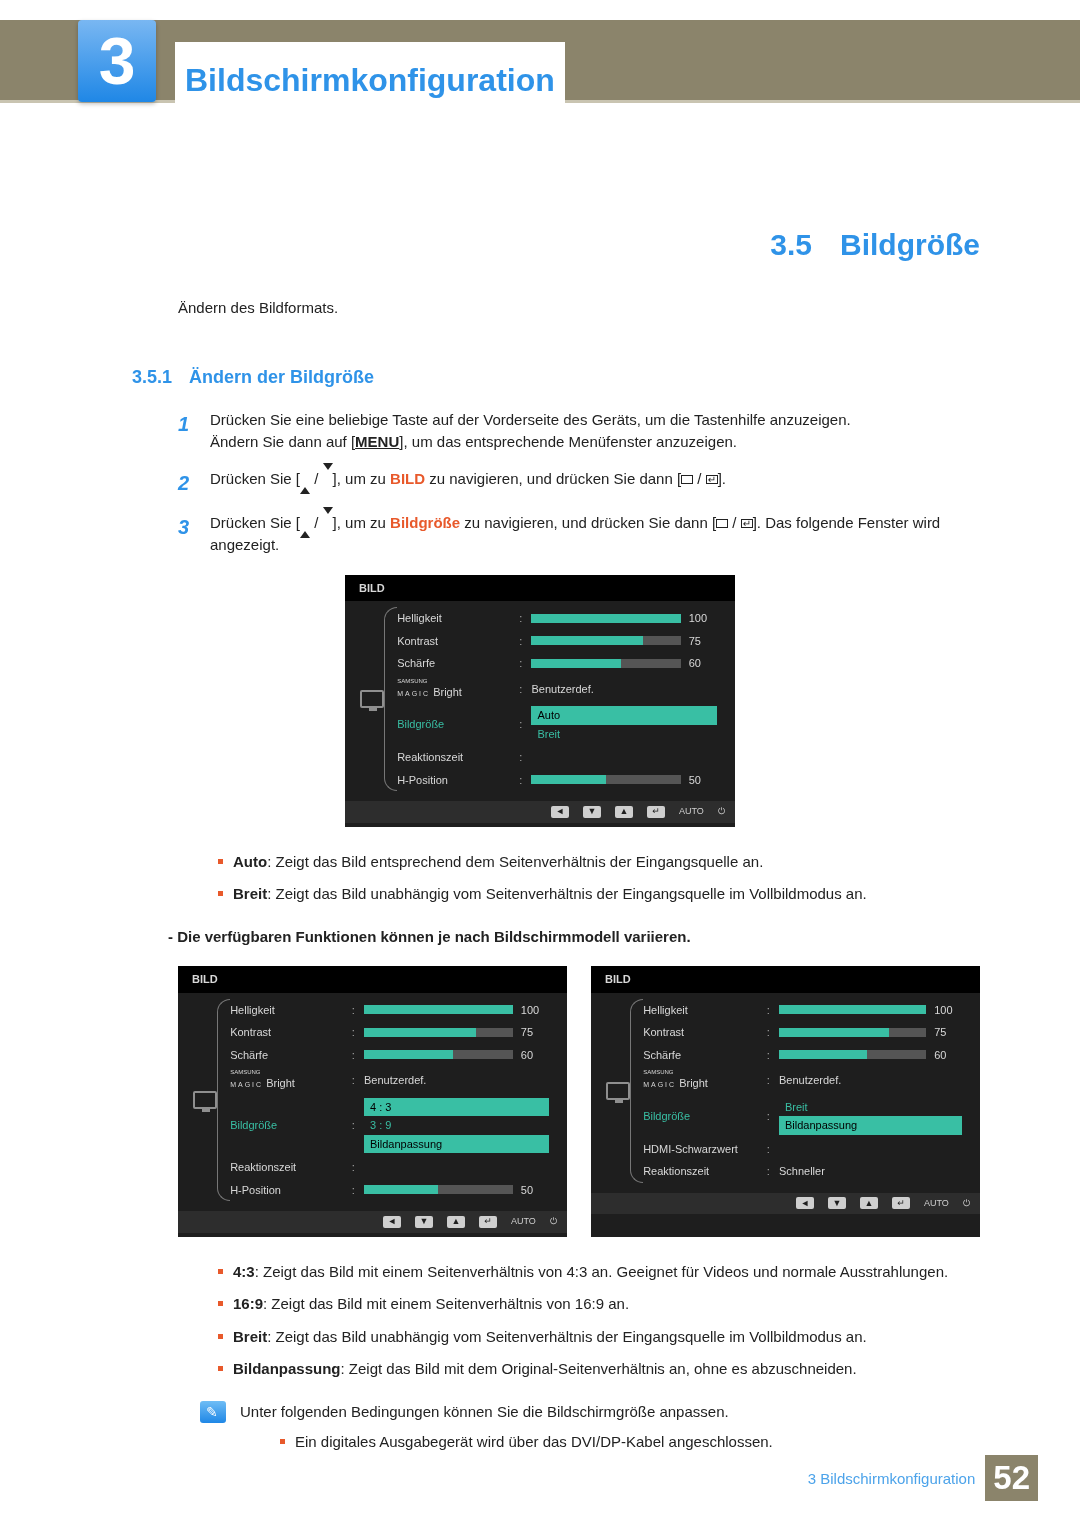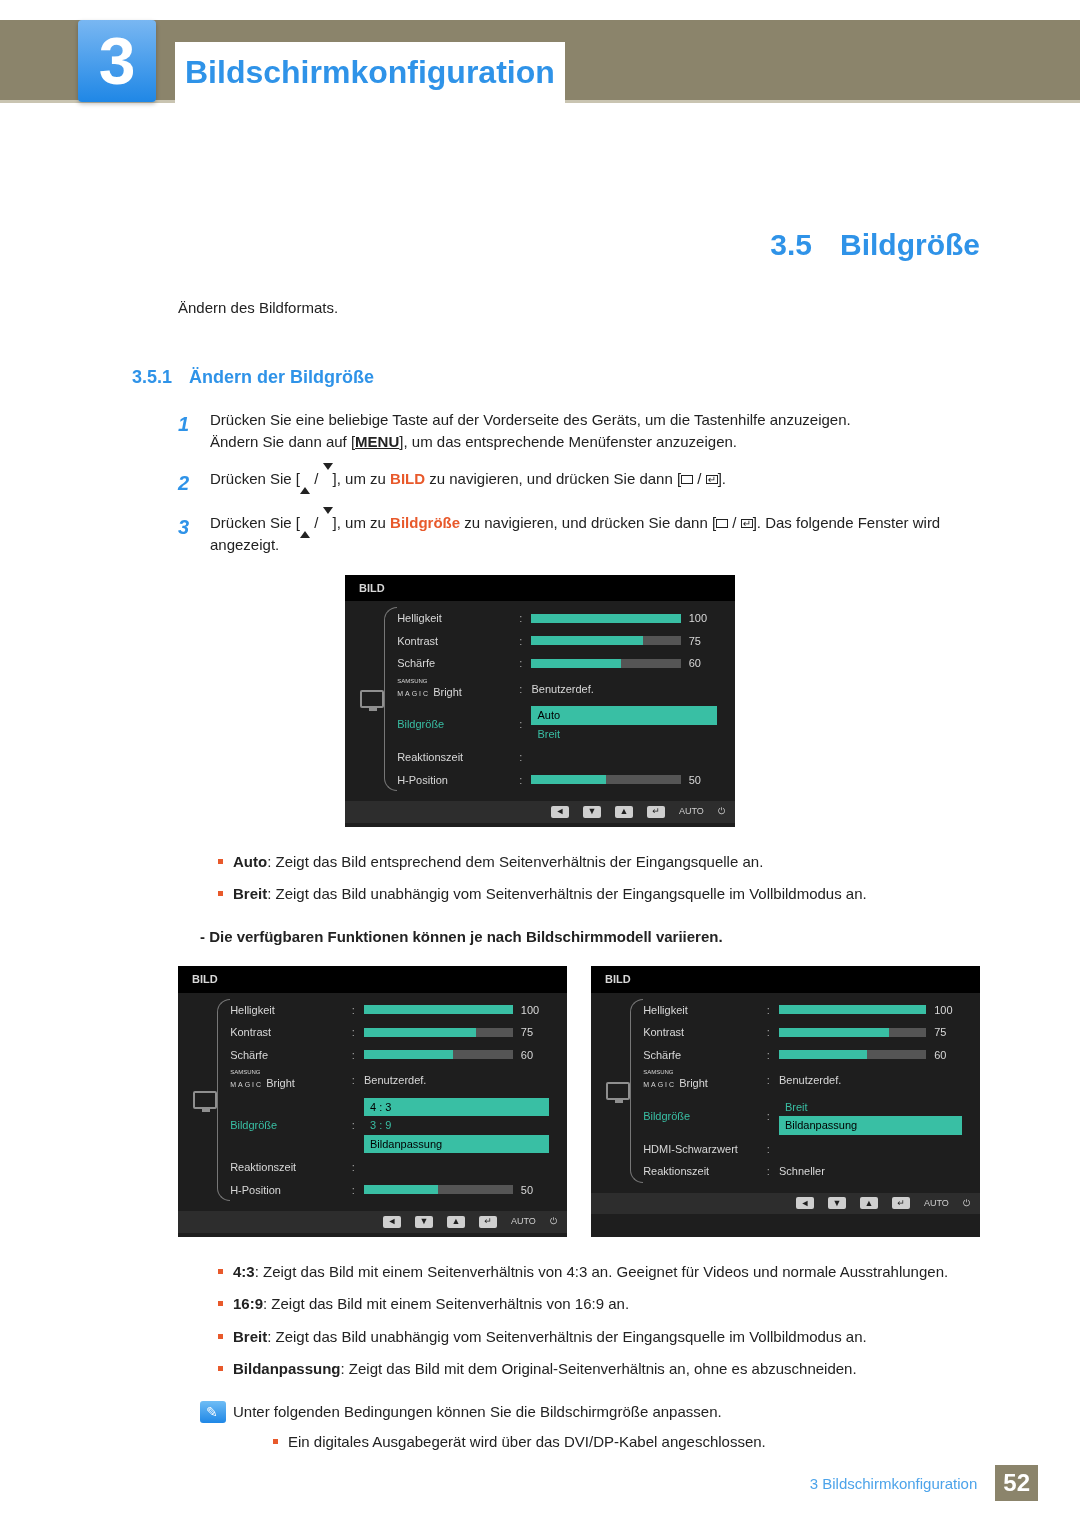--- a/index.html
+++ b/index.html
@@ -39,21 +39,21 @@
     box-shadow: 0 2px 4px rgba(0,0,0,0.25);
   }
   .chapter-title {
     position: absolute;
     top: 42px;
     left: 175px;
     font-size: 32px;
     font-weight: bold;
     color: #2f93e8;
     background: #fff;
-    padding: 12px 10px;
+    padding: 20px 10px;
   }
   .content { padding: 52px 100px 0 100px; font-size: 15px; line-height: 1.5; }
   .h2-row { display: flex; gap: 28px; align-items: baseline; margin-top: 70px; margin-bottom: 30px; justify-content: flex-end; }
   .h2-num { color: #2f93e8; font-size: 30px; font-weight: bold; }
   .h2-txt { color: #2f93e8; font-size: 30px; font-weight: bold; }
   .intro { margin-left: 78px; margin-bottom: 44px; }
   .h3-row { color: #2f93e8; font-size: 18px; font-weight: bold; margin-left: 32px; margin-bottom: 18px; }
   .h3-row span:first-child { margin-right: 12px; }
   ol.steps { list-style: none; margin-left: 78px; }
   ol.steps > li { display: flex; gap: 14px; margin-bottom: 14px; }
@@ -111,36 +111,36 @@
   .osd .footer .fbtn {
     display: inline-flex; align-items: center; justify-content: center;
     background: #cfcfcf; color: #1e1e1e; width: 18px; height: 12px; border-radius: 2px;
   }
   .osd .magic { font-size: 7px; line-height: 1; letter-spacing: 2px; }
   .osd .magic small { font-size: 6px; letter-spacing: 0; display: block; }
 
   ul.bullets { list-style: none; margin-left: 118px; margin-bottom: 20px; }
   ul.bullets > li { display: flex; gap: 10px; margin-bottom: 10px; }
   .dot { width: 5px; height: 5px; background: #e8592b; margin-top: 8px; flex-shrink: 0; }
-  .note-row { display: flex; gap: 14px; margin-left: 100px; margin-bottom: 12px; font-weight: bold; }
-  .info-row { display: flex; gap: 7px; margin-left: 100px; align-items: flex-start; }
+  .note-row { display: flex; gap: 14px; margin-left: 68px; margin-bottom: 12px; font-weight: bold; }
+  .info-row { display: flex; gap: 14px; margin-left: 100px; align-items: flex-start; }
   .info-icon {
     width: 26px; height: 22px;
     background: linear-gradient(to bottom, #6fbdf5, #1f87e6);
     border-radius: 3px; position: relative; flex-shrink: 0;
   }
   .info-icon::after { content: "✎"; color: #fff; position: absolute; top: 1px; left: 6px; font-size: 14px; }
   ul.bullets.inner { margin-left: 40px; margin-top: 8px; }
 
   .page-footer {
-    position: absolute; bottom: 26px; right: 42px; display: flex; align-items: center; gap: 8px;
+    position: absolute; bottom: 26px; right: 42px; display: flex; align-items: center; gap: 0;
   }
   .page-footer .label { color: #4ca3ea; font-size: 15px; margin-right: 10px; }
   .page-footer .pnum {
-    background: #8b846b; color: #fff; font-size: 24px; font-weight: bold;
+    background: #8b846b; color: #fff; font-size: 33px; font-weight: bold;
     padding: 4px 8px;
   }
   .curve {
     width: 14px; align-self: stretch; border-left: 1px solid #777;
     border-top-left-radius: 40px; border-bottom-left-radius: 40px;
     border-top: 1px solid #777; border-bottom: 1px solid #777;
     margin-right: -4px;
   }
 </style>
 </head>

